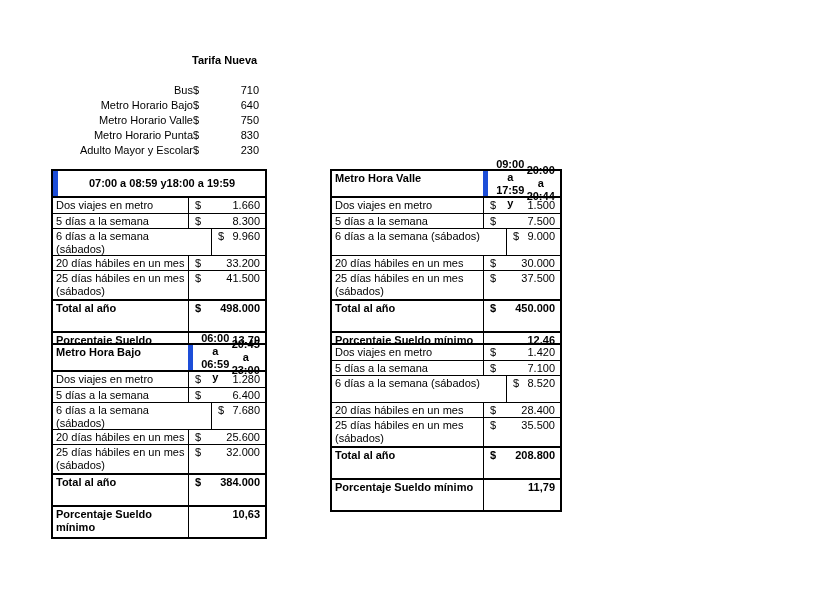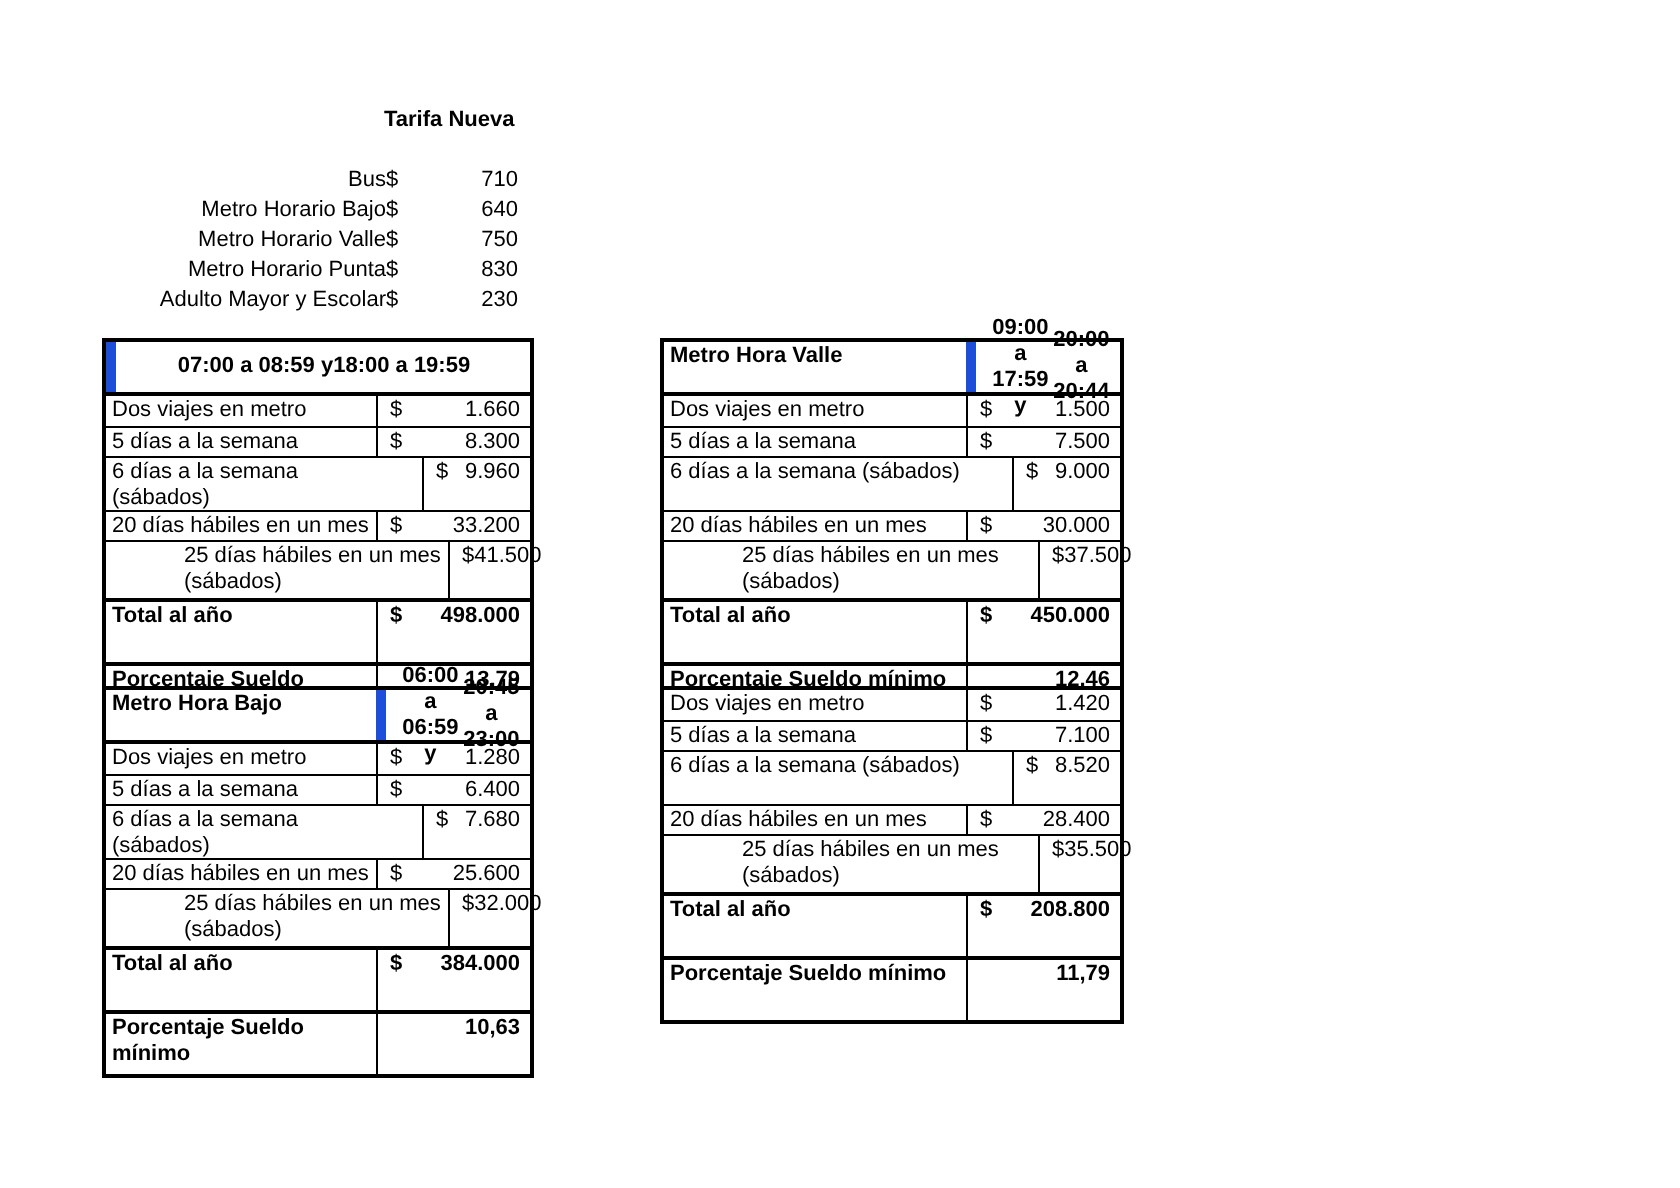--- a/index.html
+++ b/index.html
@@ -20,21 +20,21 @@
   .tbl-2{left:51px;top:343px;width:216px;}
   .tbl-3{left:330px;top:343px;width:232px;}
 
   .thead{display:flex;height:27px;border-bottom:2px solid #000;font-weight:bold;box-sizing:border-box;}
   .thead .tl{padding:1px 3px;box-sizing:border-box;}
   .thead .tv{border-left:5px solid #1d4ed8;flex:1;display:flex;flex-direction:row;
              align-items:center;justify-content:center;text-align:center;box-sizing:border-box;}
   .trow{display:flex;border-top:1px solid #000;height:15px;box-sizing:border-box;}
   .trow.first{border-top:none;}
   .trow.tall-a{height:27px;gap:23px;}
-  .trow.tall-b{height:29px;padding-left:36px;}
+  .trow.tall-b{height:29px;}
   .trow.em{border-top:2px solid #000;font-weight:bold;height:32px;}
   .tl{flex:0 0 135px;padding:1px 3px;box-sizing:border-box;overflow:hidden;}
   .tbl-1 .tl,.tbl-3 .tl{flex-basis:151px;}
   .tv{flex:1;border-left:1px solid #000;display:flex;justify-content:space-between;
       padding:1px 5px 1px 6px;box-sizing:border-box;align-items:flex-start;}
 </style>
 </head>
 <body>
 
 <div class="sheet">

